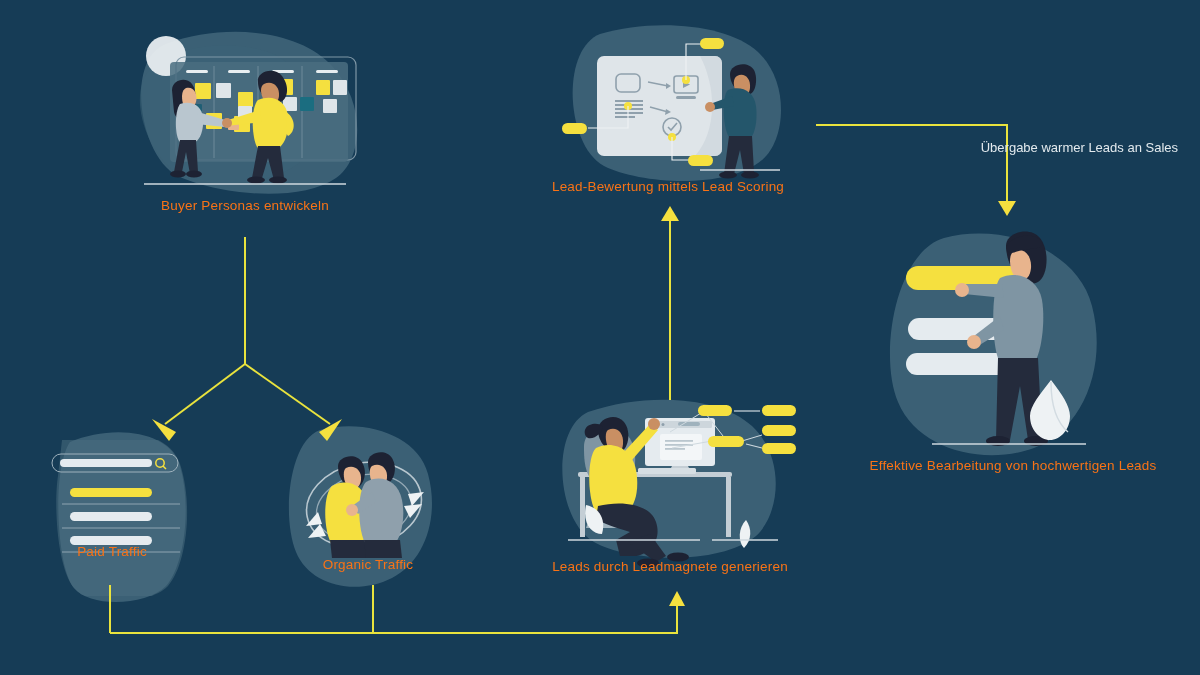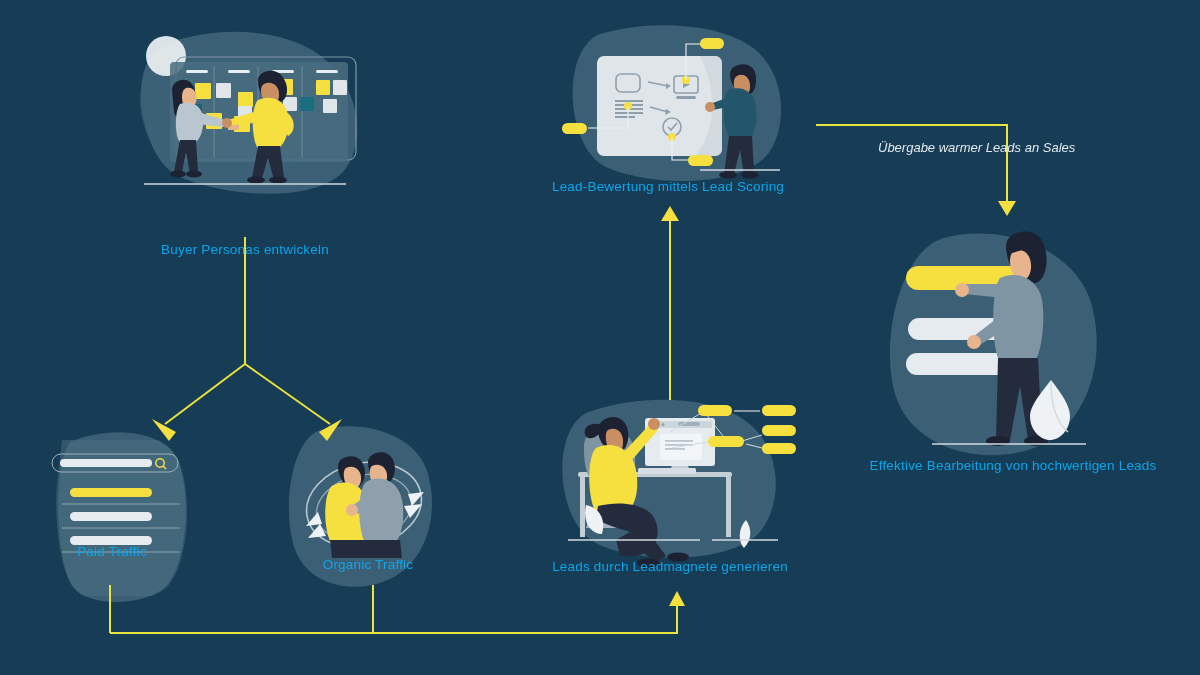--- a/index.html
+++ b/index.html
@@ -19,36 +19,36 @@
   }
   .layer {
     position: absolute;
     left: 0; top: 0;
     width: 1200px;
     height: 675px;
   }
   svg.layer { display: block; }
   .caption {
     position: absolute;
-    color: #0ea5e9;
+    color: #f97316;
     font-size: 13.5px;
     letter-spacing: 0.2px;
     text-align: center;
     white-space: nowrap;
     font-family: "Liberation Sans", sans-serif;
   }
   .edge-label {
     position: absolute;
     color: #e3eaee;
     font-size: 13px;
     line-height: 18px;
     font-family: "Liberation Sans", sans-serif;
     white-space: pre;
   }
-  .edge-label.center { text-align: left; font-style: italic; }
+  .edge-label.center { text-align: right; }
 </style>
 </head>
 <body style="background: rgb(22, 60, 86);">
 
 <div id="stage" style="width: 1200px; height: 675px; background: rgb(22, 60, 86);">
 
   <svg class="layer" viewBox="0 0 1200 675" width="1200" height="675" xmlns="http://www.w3.org/2000/svg">
     <defs>
       <clipPath id="clipPaidPanel">
         <path d="M62,440 C108,424 168,428 180,464 C194,506 186,566 168,586 C148,606 90,608 74,588 C56,566 54,500 58,476 Z"></path>
@@ -364,21 +364,21 @@
 
     <g fill="#f5e03f">
       <polygon points="152,419 176,432 169,441"></polygon>
       <polygon points="342,419 319,432 327,441"></polygon>
       <polygon points="677,591 669,606 685,606"></polygon>
       <polygon points="670,206 661,221 679,221"></polygon>
       <polygon points="1007,216 998,201 1016,201"></polygon>
     </g>
   </svg>
 
-  <div class="caption" style="left:0;top:198px;width:490px;margin-top:44px;">Buyer Personas entwickeln</div>
+  <div class="caption" style="left:0;top:198px;width:490px;">Buyer Personas entwickeln</div>
 
   <div class="caption" style="left:418px;top:179px;width:500px;">Lead-Bewertung mittels Lead Scoring</div>
 
   <div class="caption" style="left:763px;top:458px;width:500px;">Effektive Bearbeitung von hochwertigen Leads</div>
 
   <div class="caption" style="left:0;top:544px;width:224px;">Paid Traffic</div>
 
   <div class="caption" style="left:248px;top:557px;width:240px;">Organic Traffic</div>
 
   <div class="caption" style="left:420px;top:559px;width:500px;">Leads durch Leadmagnete generieren</div>

